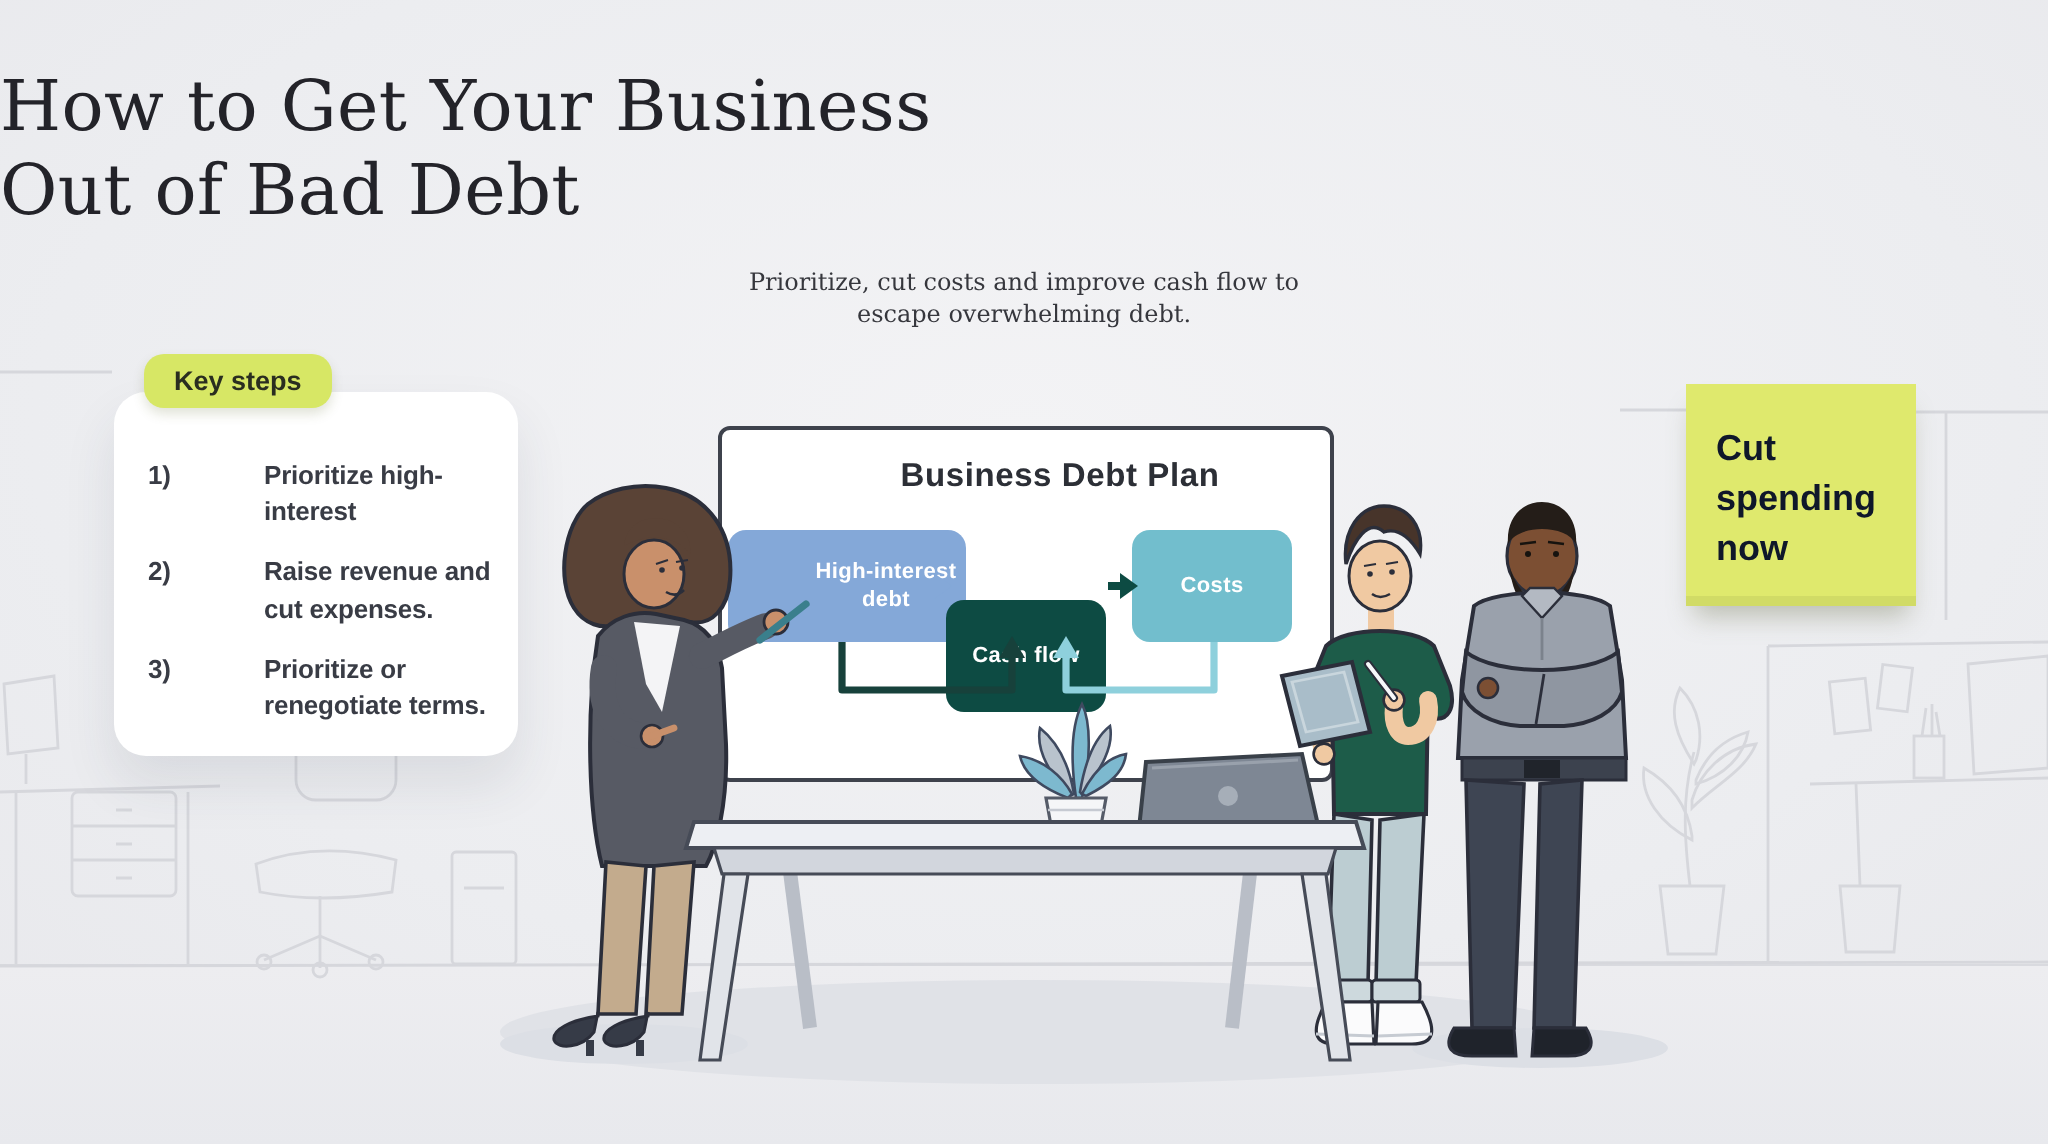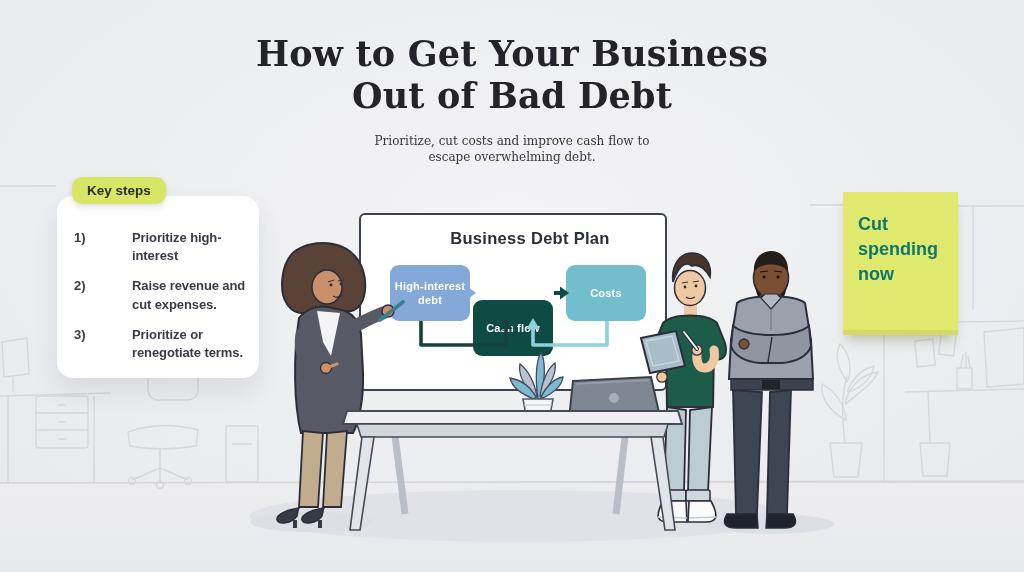--- a/index.html
+++ b/index.html
@@ -12,22 +12,22 @@
     position:absolute;left:0;top:482px;width:1024px;height:90px;
     background:linear-gradient(#ededf0,#e8e9ed);
     border-top:1px solid #d9dadf;
   }
   svg{display:block;}
   .layer{position:absolute;left:0;top:0;width:1024px;height:572px;}
   .bg-art{z-index:1;}
   .scene{z-index:6;}
 
   
-  .title-block{position:absolute;left:0;top:33px;width:100%;text-align:center;z-index:3;
-    font-family:"DejaVu Serif","Liberation Serif",serif;font-weight:bold;
+  .title-block{position:absolute;left:0;top:33px;width:100%;z-index:3;
+    font-family:"DejaVu Serif","Liberation Serif",serif;font-weight:normal;
     font-size:35px;line-height:1.2;color:#232329;letter-spacing:.2px;}
   .subtitle-block{position:absolute;left:0;top:133px;width:100%;text-align:center;z-index:3;
     font-family:"DejaVu Serif","Liberation Serif",serif;font-size:12px;line-height:1.35;color:#36373d;}
 
   
   .keysteps-card{position:absolute;left:57px;top:196px;width:202px;height:182px;z-index:4;
     background:#fff;border-radius:16px;box-shadow:0 14px 26px rgba(50,55,75,.10);}
   .keysteps-badge{position:absolute;left:72px;top:177px;z-index:5;
     padding:6px 15px;border-radius:10px;font-size:13.5px;font-weight:bold;color:#2a2e20;
     box-shadow:0 3px 6px rgba(90,100,40,.18);}
@@ -39,29 +39,29 @@
 
   
   .whiteboard{position:absolute;left:359px;top:213px;width:308px;height:178px;z-index:2;
     background:#fff;border:2px solid #3e424c;border-radius:6px;box-sizing:border-box;}
   .wb-title{position:absolute;left:17px;top:14px;width:100%;text-align:center;
     font-size:16.5px;font-weight:bold;color:#2c2f36;letter-spacing:.3px;}
   .wb-node{position:absolute;top:50px;width:80px;height:56px;border-radius:9px;
     display:flex;flex-direction:column;align-items:center;justify-content:center;
     color:#fff;font-size:11px;font-weight:bold;line-height:1.3;text-align:center;letter-spacing:.2px;}
   .wb-node span{display:block;}
-  .node-0{left:29px;}
+  .node-0{left:3px;padding-left:39px;}
   .node-1{left:112px;margin-top:35px;}
   .node-2{left:205px;}
   .wb-arrows{position:absolute;left:0;top:0;width:304px;height:174px;}
 
   
-  .sticky{position:absolute;left:843px;top:192px;width:115px;height:143px;z-index:4;
+  .sticky{position:absolute;left:843px;top:192px;width:115px;height:111px;z-index:4;
     box-sizing:border-box;padding:20px 10px 0 15px;
-    font-size:18px;font-weight:bold;line-height:1.4;color:#0f766e;
+    font-size:18px;font-weight:bold;line-height:1.4;color:#0f172a;
     box-shadow:0 9px 12px -4px rgba(108,112,75,.38), inset 0 -5px 0 rgba(0,0,0,.06);}
   .sticky span{display:block;}
 </style>
 </head>
 <body>
 
 <div class="stage">
 
   <div class="floor"></div>
 

